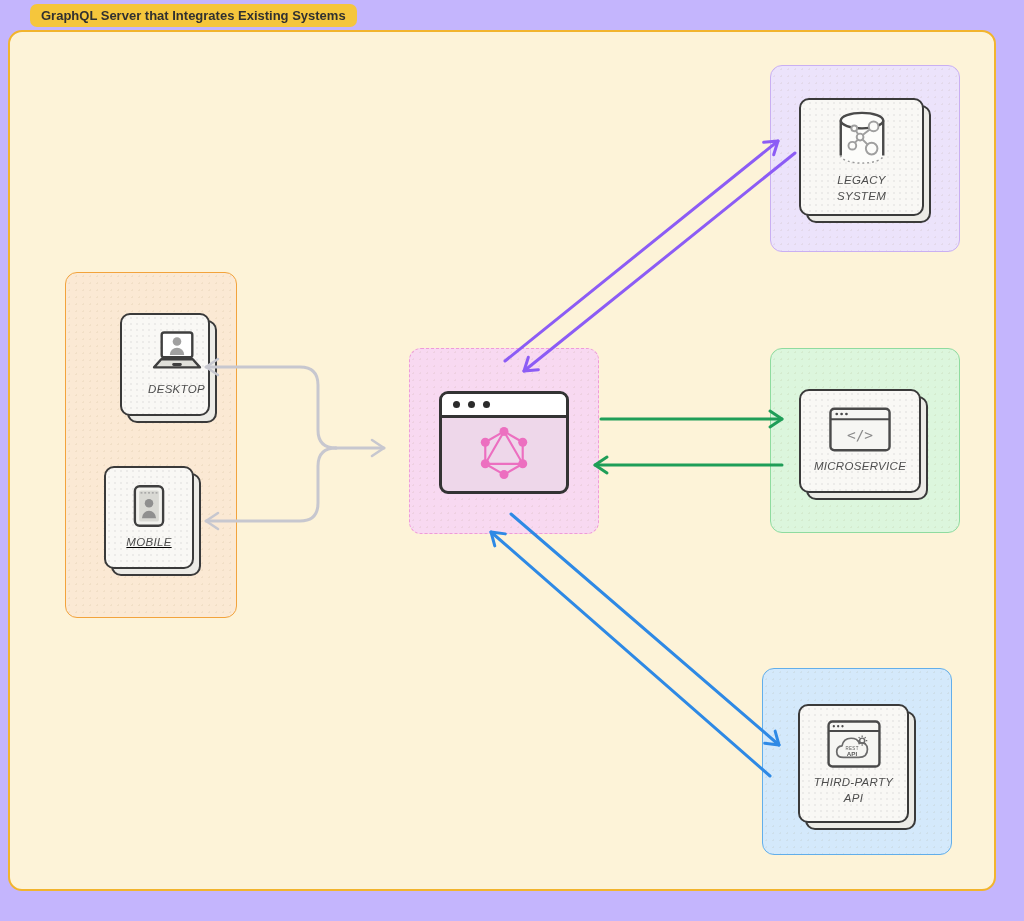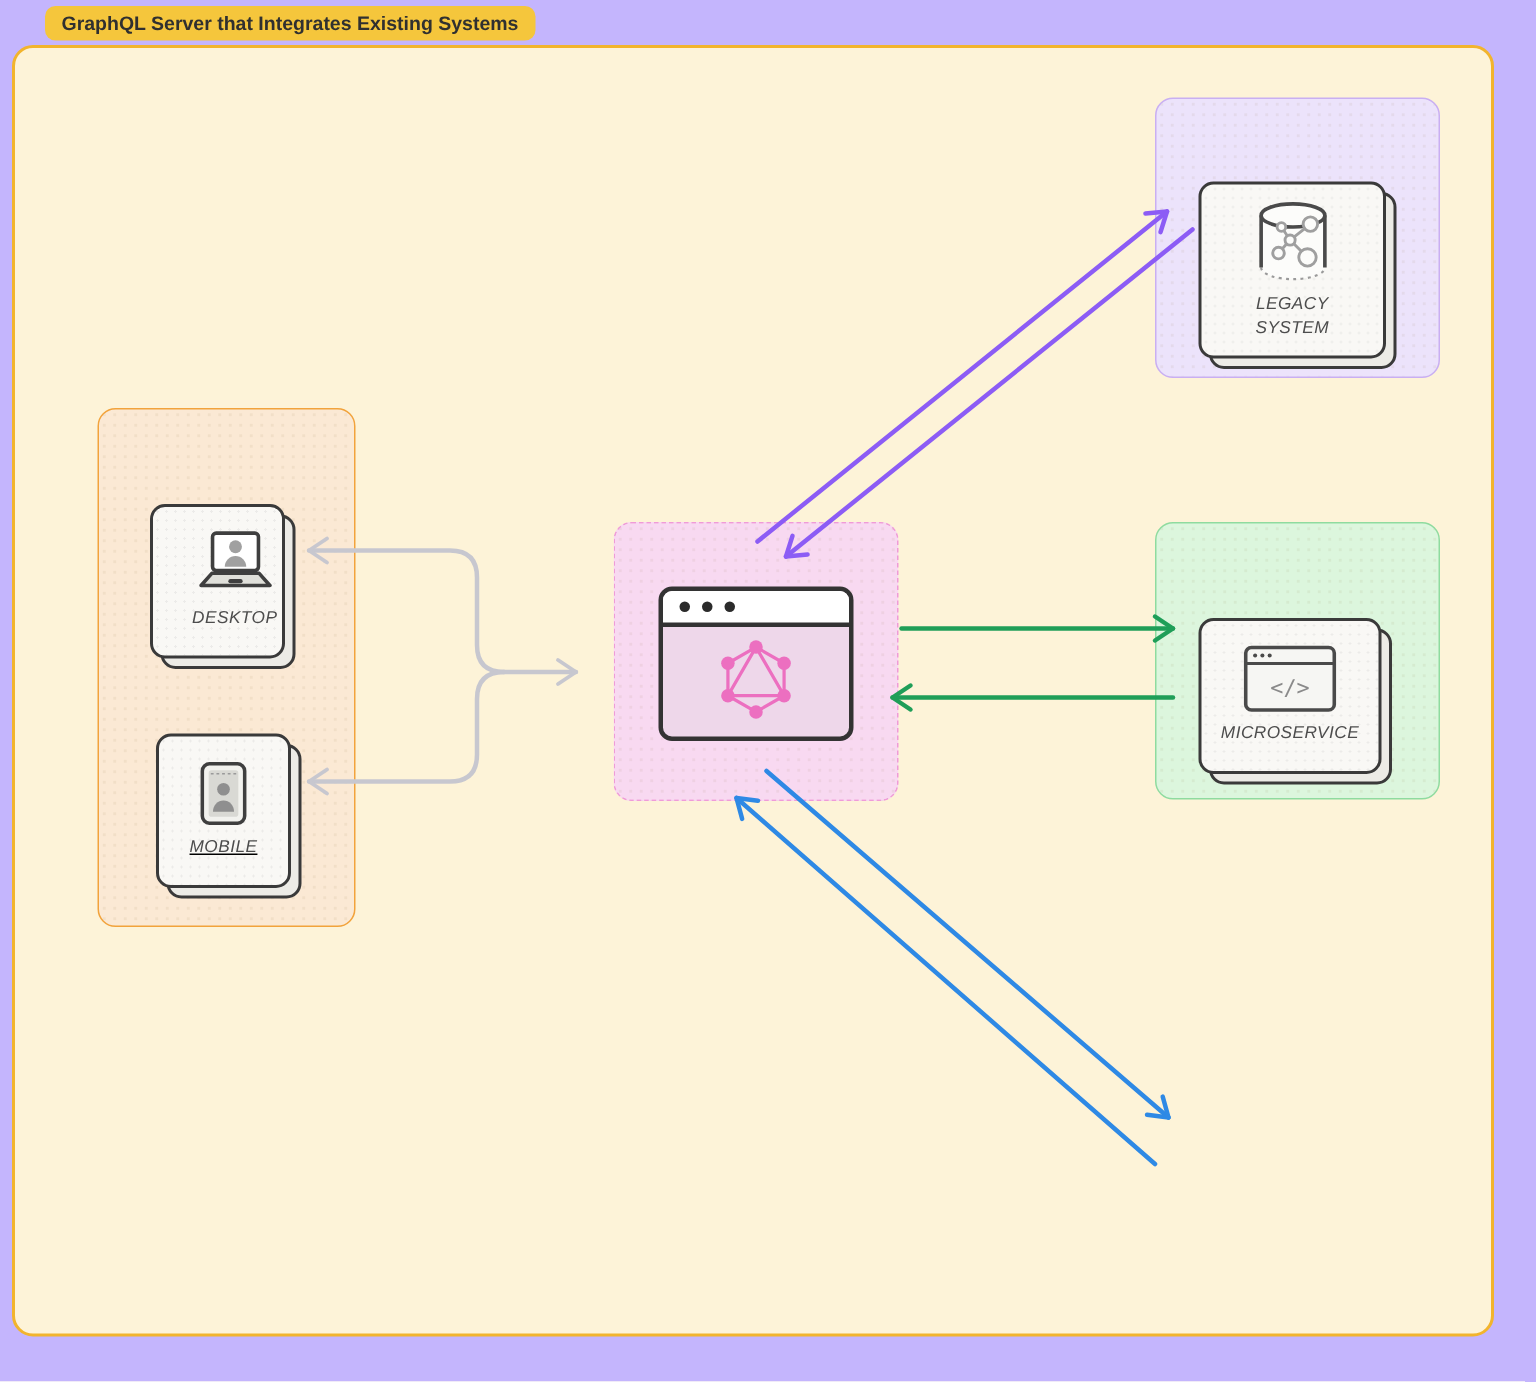--- a/index.html
+++ b/index.html
@@ -25,31 +25,30 @@
   .g-clients{left:65px;top:272px;width:172px;height:346px;background-color:#fbe9d4;border:1.5px solid #f2a33c;}
   .g-server{left:409px;top:348px;width:190px;height:186px;background-color:#f8d9f1;border:1.5px dashed #ef9bd8;}
   .g-legacy{left:770px;top:65px;width:190px;height:187px;background-color:#ece3fb;border:1.5px solid #c9aff2;}
   .g-micro{left:770px;top:348px;width:190px;height:185px;background-color:#dcf6dd;border:1.5px solid #8fdb9f;}
   .g-third{left:762px;top:668px;width:190px;height:187px;background-color:#d4e9fb;border:1.5px solid #62aeea;}
   .card{
     position:absolute;background:#f9f8f5;border:2px solid #3a3a3a;border-radius:10px;
     display:flex;flex-direction:column;align-items:center;justify-content:center;gap:7px;
     background-image:radial-gradient(rgba(0,0,0,0.05) 0.8px, transparent 0.8px);
     background-size:6px 6px;
-    margin-top:23px;
   }
   .card::before{
     content:"";position:absolute;inset:-2px;transform:translate(7px,7px);
     background:#ecebe6;border:2px solid #3a3a3a;border-radius:10px;z-index:-1;
   }
   .card-label{
     font-size:11.5px;font-style:italic;font-weight:500;color:#4d4d4d;
     letter-spacing:0.3px;text-align:center;line-height:1.35;max-width:100px;
   }
-  .c-desktop{left:34px;top:40px;width:90px;height:103px;padding-left:23px;}
+  .c-desktop{left:54px;top:40px;width:90px;height:103px;padding-left:23px;}
   .c-mobile{left:38px;top:193px;width:90px;height:103px;text-decoration:underline;}
   .c-legacy{left:28px;top:32px;width:125px;height:118px;}
   .c-micro{left:28px;top:40px;width:122px;height:104px;}
   .c-third{left:35px;top:35px;width:111px;height:119px;}
   .browser{
     position:absolute;left:29px;top:42px;width:130px;height:103px;
     border:3px solid #333333;border-radius:9px;background:#eed7ea;overflow:hidden;
   }
   .browser-header{
     height:24px;background:#ffffff;border-bottom:3px solid #333333;
@@ -138,20 +137,39 @@
         <path d="M1.5 12.5 H62.5" stroke="#4a4a4a" stroke-width="2" fill="none"></path>
         <circle cx="8" cy="7" r="1.4" fill="#4a4a4a"></circle>
         <circle cx="13" cy="7" r="1.4" fill="#4a4a4a"></circle>
         <circle cx="18" cy="7" r="1.4" fill="#4a4a4a"></circle>
         <text x="32" y="34" text-anchor="middle" font-family="DejaVu Sans Mono, monospace" font-size="15" fill="#8a8a8a">&lt;/&gt;</text>
       </svg>
       <div class="card-label">MICROSERVICE</div>
     </div>
   </div>
 
+  <div class="group g-third">
+    <div class="card c-third">
+      <svg width="54" height="48" viewBox="0 0 56 50">
+        <rect x="1.5" y="1.5" width="53" height="47" rx="4" fill="#f6f6f3" stroke="#4a4a4a" stroke-width="2.5"></rect>
+        <path d="M1.5 11.5 H54.5" stroke="#4a4a4a" stroke-width="2" fill="none"></path>
+        <circle cx="7" cy="6.5" r="1.2" fill="#4a4a4a"></circle>
+        <circle cx="11.5" cy="6.5" r="1.2" fill="#4a4a4a"></circle>
+        <circle cx="16" cy="6.5" r="1.2" fill="#4a4a4a"></circle>
+        <path d="M17 39 q-7 0 -7 -6 q0 -5.5 5.5 -6 q1.5 -8 9.5 -8 q6.5 0 8.5 5 q8.5 -1 8.5 6.5 q0 8.5 -9 8.5 z" fill="#f6f6f3" stroke="#6a6a6a" stroke-width="1.8" stroke-linejoin="round"></path>
+        <circle cx="36.5" cy="21.5" r="2.6" fill="none" stroke="#6a6a6a" stroke-width="1.5"></circle>
+        <g stroke="#6a6a6a" stroke-width="1.3">
+          <path d="M36.5 17.8 v-1.6 M36.5 25.2 v1.6 M32.8 21.5 h-1.6 M40.2 21.5 h1.6 M33.9 18.9 l-1.1 -1.1 M39.1 24.1 l1.1 1.1 M39.1 18.9 l1.1 -1.1 M33.9 24.1 l-1.1 1.1"></path>
+        </g>
+        <text x="26" y="31" text-anchor="middle" font-family="Liberation Sans, sans-serif" font-size="4.6" letter-spacing="0.4" fill="#5a5a5a">REST</text>
+        <text x="26" y="37.5" text-anchor="middle" font-family="Liberation Sans, sans-serif" font-size="6.5" font-weight="bold" fill="#5a5a5a">API</text>
+      </svg>
+      <div class="card-label">THIRD-PARTY API</div>
+    </div>
+  </div>
 
   <svg class="edges" viewBox="0 0 1024 921">
     <defs>
       <marker id="m-purple" viewBox="0 0 24 24" refX="17" refY="12" markerWidth="24" markerHeight="24" markerUnits="userSpaceOnUse" orient="auto-start-reverse">
         <path d="M5 4 L17 12 L5 20" fill="none" stroke="#8c5cf5" stroke-width="3" stroke-linecap="round" stroke-linejoin="round"></path>
       </marker>
       <marker id="m-green" viewBox="0 0 24 24" refX="17" refY="12" markerWidth="24" markerHeight="24" markerUnits="userSpaceOnUse" orient="auto-start-reverse">
         <path d="M5 4 L17 12 L5 20" fill="none" stroke="#1f9e58" stroke-width="3" stroke-linecap="round" stroke-linejoin="round"></path>
       </marker>
       <marker id="m-blue" viewBox="0 0 24 24" refX="17" refY="12" markerWidth="24" markerHeight="24" markerUnits="userSpaceOnUse" orient="auto-start-reverse">

